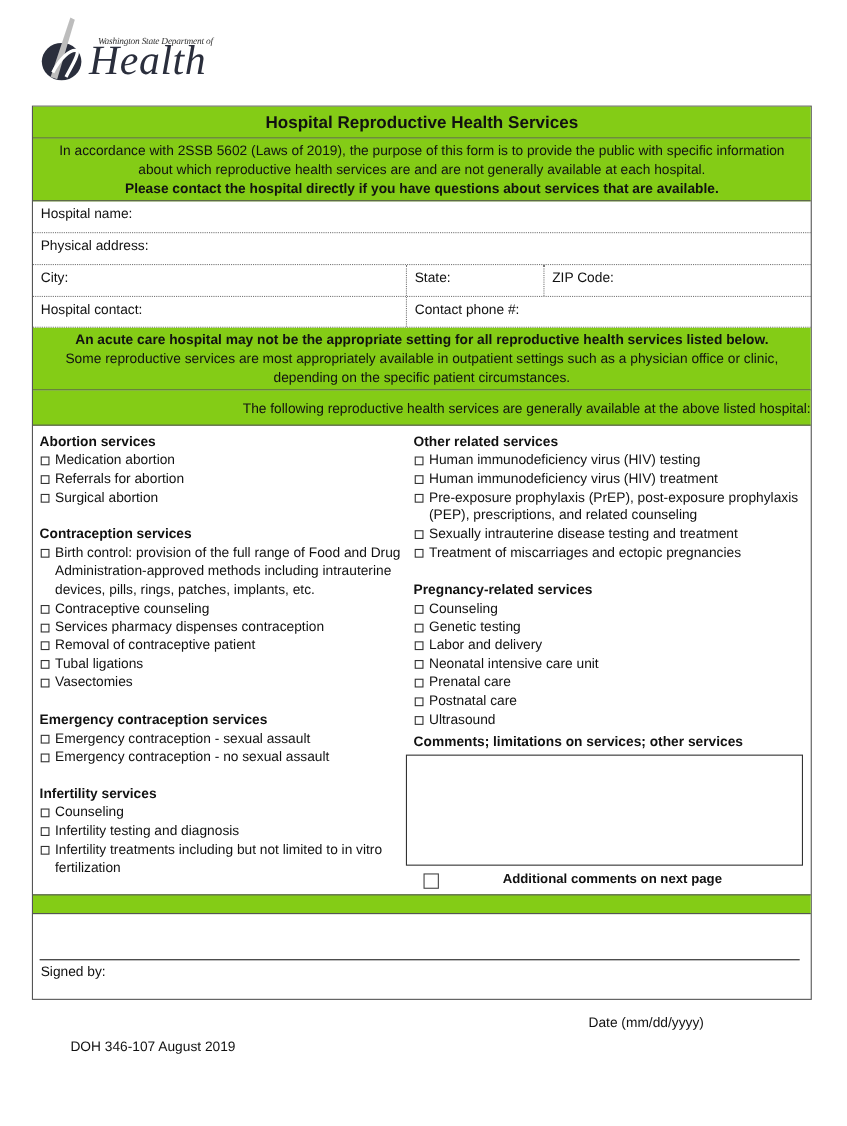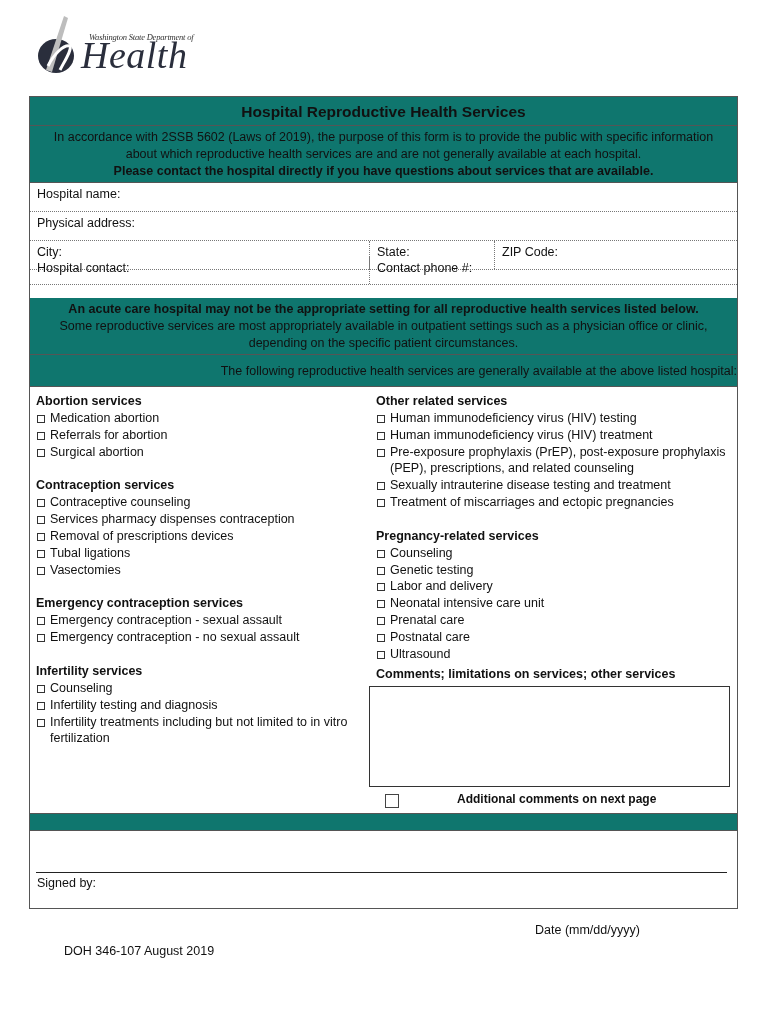--- a/index.html
+++ b/index.html
@@ -6,21 +6,21 @@
   html, body { width: 770px; height: 1024px; background: #ffffff; overflow: hidden; }
   body { font-family: "Liberation Sans", sans-serif; color: #111; font-size: 12.5px; position: relative; }
 
   .logo { position: absolute; left: 34px; top: 14px; width: 160px; height: 66px; }
   .logo svg { position: absolute; left: 0; top: 0; }
   .logo .dept { position: absolute; left: 55px; top: 18px; font-family: "Liberation Serif", serif; font-style: italic; font-size: 8.5px; color: #333; white-space: nowrap; letter-spacing: -0.2px; }
   .logo .health { position: absolute; left: 47px; top: 22px; font-family: "Liberation Serif", serif; font-style: italic; font-size: 38px; color: #2a2e3c; line-height: 1; letter-spacing: 0.5px; }
 
   .form { position: absolute; left: 29px; top: 96px; width: 709px; height: 813px; border: 1.5px solid #555; }
   .row { position: absolute; left: 0; width: 100%; }
-  .gray { background: #0f766e; }
+  .gray { background: #84cc16; }
   .bline { border-bottom: 1.5px solid #555; }
   .dline { border-bottom: 1px dotted #777; }
 
   .title { top: 0; height: 29px; text-align: center; font-weight: bold; font-size: 15.5px; line-height: 29px; }
   .intro { top: 29px; height: 57px; text-align: center; font-size: 12.5px; line-height: 17px; padding-top: 3px; }
   .intro .b { font-weight: bold; }
 
   .field-label { position: absolute; left: 7px; top: 4px; font-size: 12.5px; }
   .vcell { position: absolute; top: 0; height: 100%; border-left: 1px dotted #777; }
 
@@ -81,21 +81,21 @@
     <div style="position:absolute;left:0;top:0;width:339px;height:100%;">
       <span class="field-label">City:</span>
     </div>
     <div class="vcell" style="left:339px;width:125px;">
       <span class="field-label">State:</span>
     </div>
     <div class="vcell" style="left:464px;right:0;">
       <span class="field-label">ZIP Code:</span>
     </div>
   </div>
-  <div class="row dline" style="top:160px;height:28px;">
+  <div class="row dline" style="top:173px;height:28px;">
     <div style="position:absolute;left:0;top:0;width:339px;height:100%;">
       <span class="field-label">Hospital contact:</span>
     </div>
     <div class="vcell" style="left:339px;right:0;">
       <span class="field-label">Contact phone #:</span>
     </div>
   </div>
 
   <div class="row gray bline notice">
     <div class="b">An acute care hospital may not be the appropriate setting for all reproductive health services listed below.</div>
@@ -105,23 +105,24 @@
 
   <div class="row gray bline following">The following reproductive health services are generally available at the above listed hospital:</div>
 
   <div class="col col-left" id="left-col">
       <div class="sect-title">Abortion services</div>
       <div class="item"><span class="cb"></span><span>Medication abortion</span></div>
       <div class="item"><span class="cb"></span><span>Referrals for abortion</span></div>
       <div class="item"><span class="cb"></span><span>Surgical abortion</span></div>
       <div class="gap"></div>
       <div class="sect-title">Contraception services</div>
+      <div class="item"><span class="cb"></span><span>Birth control: provision of the full range of Food and Drug Administration-approved methods including intrauterine devices, pills, rings, patches, implants, etc.</span></div>
       <div class="item"><span class="cb"></span><span>Contraceptive counseling</span></div>
       <div class="item"><span class="cb"></span><span>Services pharmacy dispenses contraception</span></div>
-      <div class="item"><span class="cb"></span><span>Removal of prescriptions devices</span></div>
+      <div class="item"><span class="cb"></span><span>Removal of contraceptive patient</span></div>
       <div class="item"><span class="cb"></span><span>Tubal ligations</span></div>
       <div class="item"><span class="cb"></span><span>Vasectomies</span></div>
       <div class="gap"></div>
       <div class="sect-title">Emergency contraception services</div>
       <div class="item"><span class="cb"></span><span>Emergency contraception - sexual assault</span></div>
       <div class="item"><span class="cb"></span><span>Emergency contraception - no sexual assault</span></div>
       <div class="gap"></div>
       <div class="sect-title">Infertility services</div>
       <div class="item"><span class="cb"></span><span>Counseling</span></div>
       <div class="item"><span class="cb"></span><span>Infertility testing and diagnosis</span></div>

